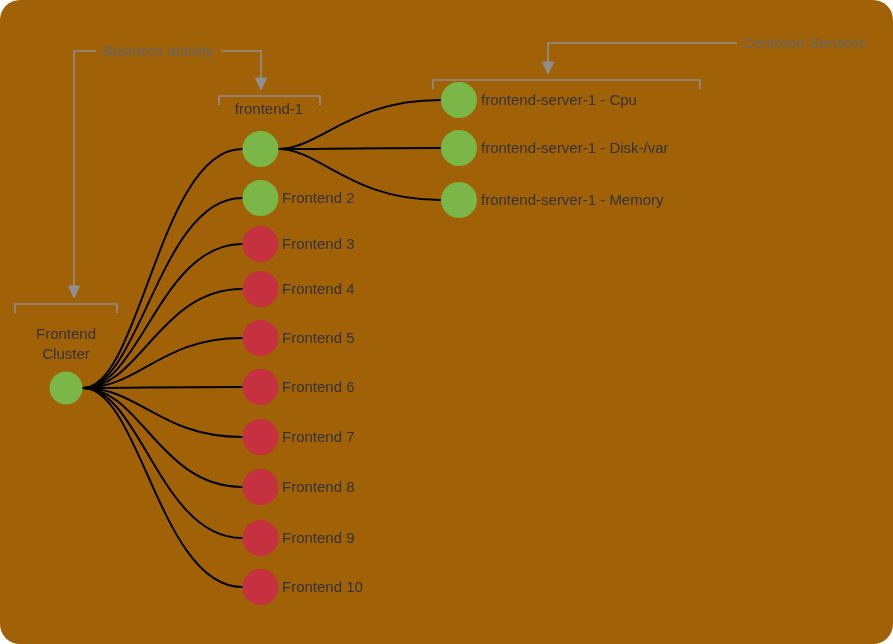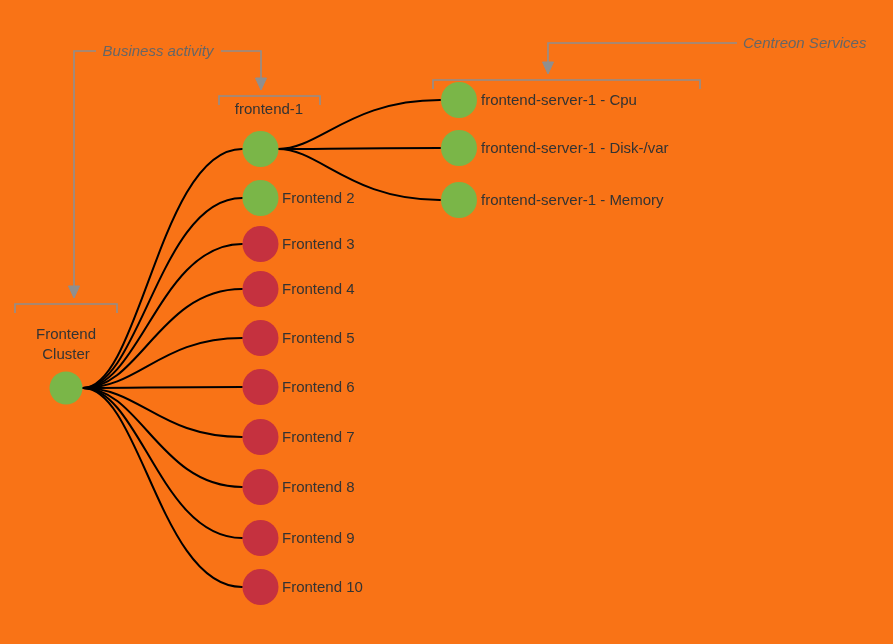--- a/index.html
+++ b/index.html
@@ -1,16 +1,16 @@
 <!DOCTYPE html>
 <html><head>
 <meta charset="utf-8">
 <style>
   html,body{margin:0;padding:0;background:#ffffff;}
-  .stage{width:893px;height:644px;position:relative;background:#f97316;overflow:hidden;}
+  .stage{width:893px;height:644px;position:relative;background:#a16207;overflow:hidden;border-radius:20px;}
   svg{display:block;}
   .edge path{fill:none;stroke-width:2;stroke-linecap:round;}
   .ann path{fill:none;stroke-width:1.6;}
   .lbl{font-family:"Liberation Sans", sans-serif;font-size:15px;fill:#333333;}
   .ann-lbl{font-family:"Liberation Sans", sans-serif;font-size:15px;font-style:italic;fill:#666666;}
 </style>
 </head>
 <body>
 
 <div class="stage">

